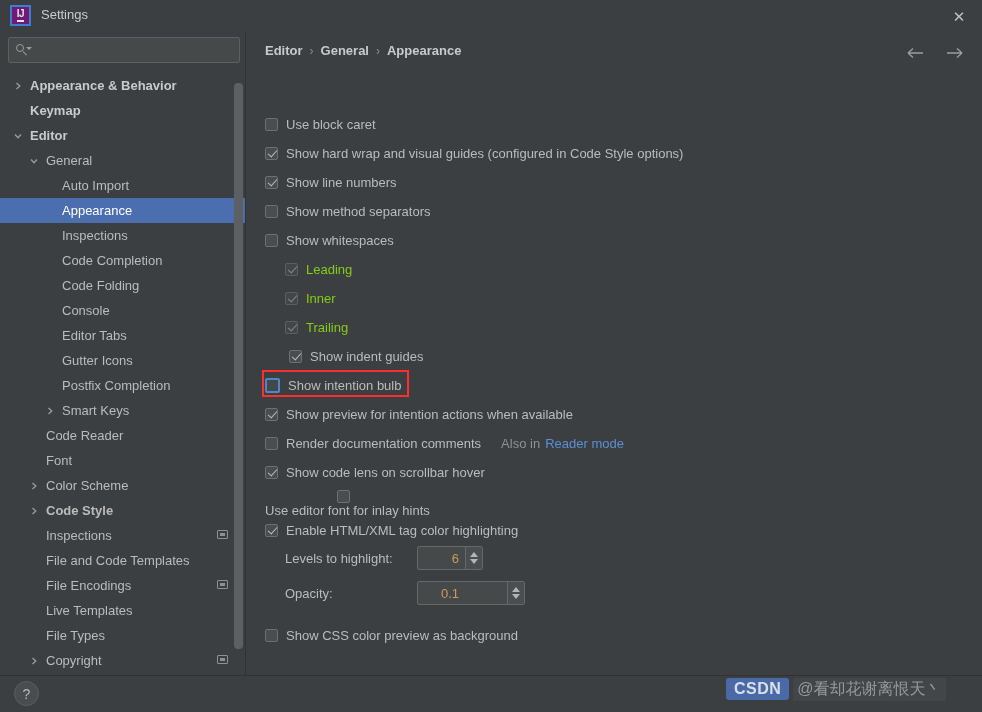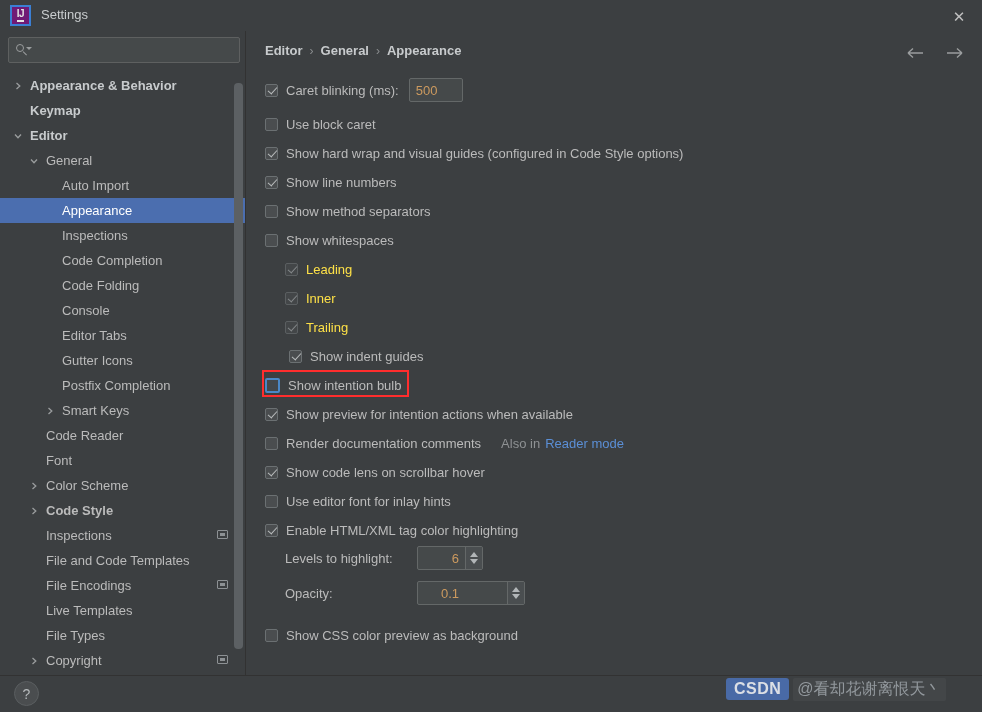--- a/index.html
+++ b/index.html
@@ -217,21 +217,21 @@
   }
   .cb.dim { border-color: #5b5f61; background: #434648; }
   .cb.dim.checked::after { border-color: #84888a; }
   .cb.focused {
     border: 2px solid #4a88c7;
     background: #43484b;
     width: 15px; height: 15px;
     border-radius: 2px;
   }
   .lbl { white-space: nowrap; }
-  .lbl.dim { color: #fde047; }
+  .lbl.dim { color: #84cc16; }
 
   .redbox {
     position: absolute;
     border: 2px solid #ff2d2d;
     pointer-events: none;
   }
 
   .textfield {
     background: #45494a;
     border: 1px solid #646868;
@@ -484,25 +484,20 @@
             <path d="M1 6 H16 M1 6 L6 1.5 M1 6 L6 10.5" stroke="#9a9d9e" stroke-width="1.4" fill="none"></path>
           </svg>
         </div>
         <div class="nav-arrow">
           <svg width="18" height="12" viewBox="0 0 18 12">
             <path d="M17 6 H2 M17 6 L12 1.5 M17 6 L12 10.5" stroke="#9a9d9e" stroke-width="1.4" fill="none"></path>
           </svg>
         </div>
       </div>
       <div class="settings-list" id="settings-list">
-          <div class="row" style="top: 4px;">
-            <span class="cb checked"></span>
-            <span class="lbl">Caret blinking (ms):</span>
-            <input type="text" class="textfield" value="500" style="width: 54px; margin-left: 10px;">
-          </div>
           <div class="row" style="top: 38px;">
             <span class="cb"></span>
             <span class="lbl">Use block caret</span>
           </div>
           <div class="row" style="top: 67px;">
             <span class="cb checked"></span>
             <span class="lbl">Show hard wrap and visual guides (configured in Code Style options)</span>
           </div>
           <div class="row" style="top: 96px;">
             <span class="cb checked"></span>
@@ -544,21 +539,21 @@
           <div class="row" style="top: 357px;">
             <span class="cb"></span>
             <span class="lbl">Render documentation comments</span>
             <span class="static-note" style="margin-left: 20px;">Also in</span>
             <span class="link" style="margin-left: 5px;">Reader mode</span>
           </div>
           <div class="row" style="top: 386px;">
             <span class="cb checked"></span>
             <span class="lbl">Show code lens on scrollbar hover</span>
           </div>
-          <div class="row" style="top: 415px;">
+          <div class="row" style="top: 415px; flex-direction: column;">
             <span class="cb"></span>
             <span class="lbl">Use editor font for inlay hints</span>
           </div>
           <div class="row" style="top: 444px;">
             <span class="cb checked"></span>
             <span class="lbl">Enable HTML/XML tag color highlighting</span>
           </div>
           <div class="row indent" style="top: 472px;">
             <span class="lbl" style="min-width: 128px;">Levels to highlight:</span>
             <span class="spinner" style="margin-left: 4px;">

